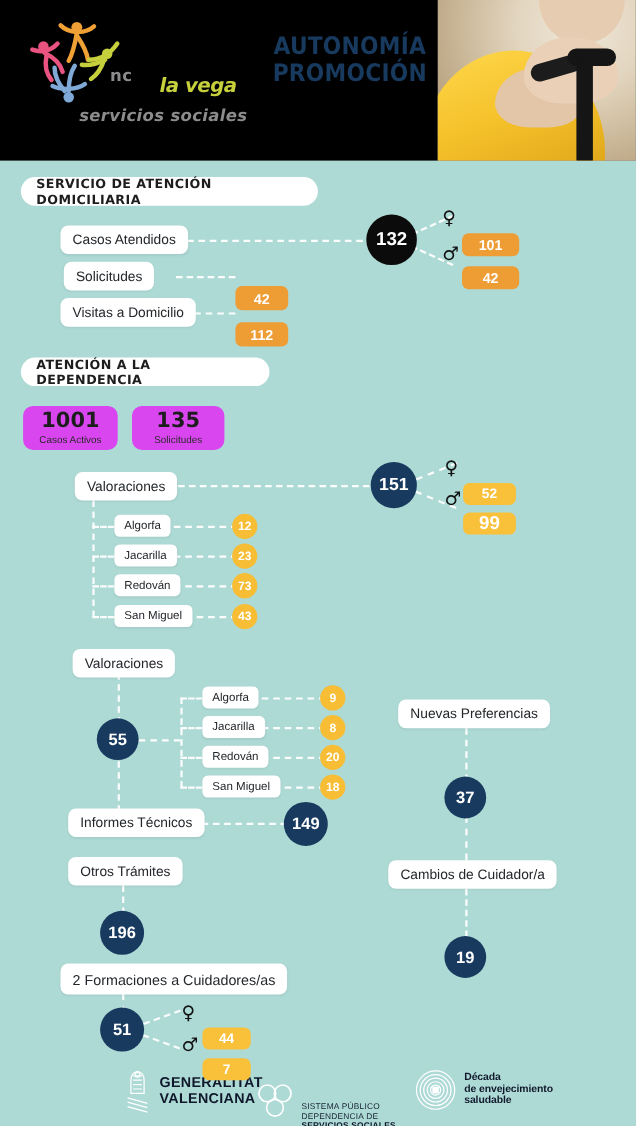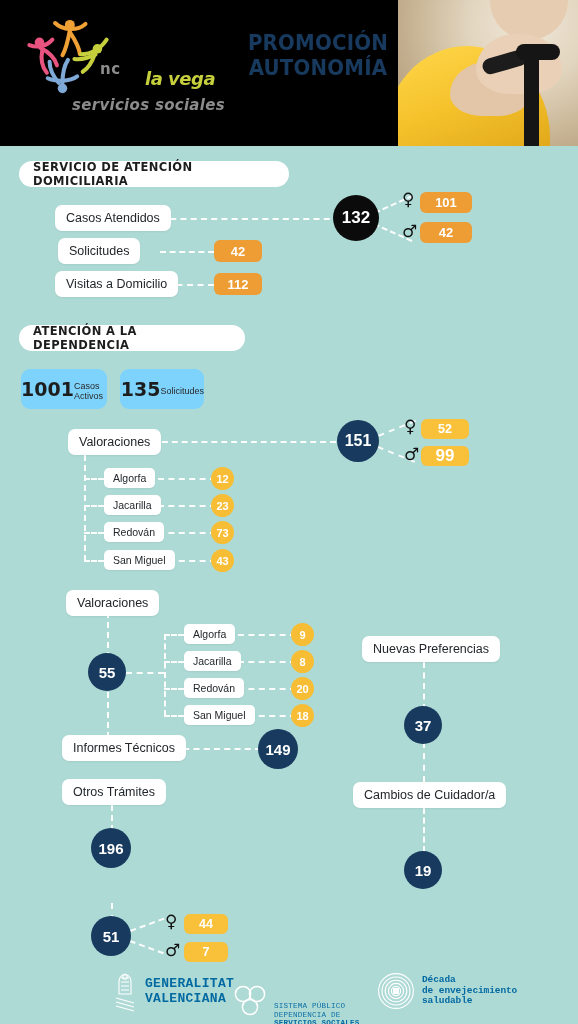--- a/index.html
+++ b/index.html
@@ -50,43 +50,43 @@
 
   
   .circ{position:absolute;border-radius:50%;display:flex;align-items:center;justify-content:center;
     color:#fff;font-weight:700;z-index:4;}
   .circ.navy{background:#173a5e;}
   .circ.black{background:#0b0b0b;}
   .circ.orange{background:#f7bd34;}
 
   
   .badge{position:absolute;border-radius:6px;display:flex;align-items:center;justify-content:center;
-    color:#fff;font-weight:700;z-index:4;}
+    color:#fff;font-weight:700;z-index:4;margin-top:20px;}
   .badge.deep{background:#ee9c34;}
   .badge.light{background:#f9c03a;}
 
   
-  .stat{position:absolute;background:#7dd3fc;border-radius:9px;display:flex;
-    align-items:center;justify-content:flex-end;}
+  .stat{position:absolute;background:#d946ef;border-radius:9px;display:flex;flex-direction:column;
+    align-items:center;justify-content:center;}
   .stat .num{font-size:19px;font-weight:700;color:#1d1d1d;line-height:1;font-family:"DejaVu Sans",sans-serif;}
   .stat .lbl{font-size:9px;color:#2a2a2a;margin-top:3px;}
 
   
   .dash-h{position:absolute;height:0;border-top:2px dashed #ffffff;z-index:1;opacity:.95;}
   .dash-v{position:absolute;width:0;border-left:2px dashed #ffffff;z-index:1;opacity:.95;}
   .diag{position:absolute;height:0;border-top:2px dashed #ffffff;transform-origin:0 0;z-index:1;opacity:.95;}
 
   
   .gly{position:absolute;color:#111;font-size:17px;font-weight:700;z-index:4;line-height:1;
     font-family:"DejaVu Sans",sans-serif;}
 
   
   .footer{position:absolute;left:0;bottom:0;width:578px;height:66px;}
   .flogo{position:absolute;display:flex;align-items:center;gap:7px;}
-  .flogo .ftxt{color:#0369a1;font-weight:700;line-height:1.12;font-family:Liberation Mono, monospace;}
+  .flogo .ftxt{color:#0f172a;font-weight:700;line-height:1.12;font-family:Liberation Sans, sans-serif;}
   .gv-txt{font-size:13px;letter-spacing:.3px;}
   .sp-txt{font-size:7.6px;letter-spacing:.2px;margin-top:28px;}
   .sp-txt .b{font-weight:700;}
   .sp-txt .t{font-weight:400;opacity:.95;}
   .dec-txt{font-size:9.5px;letter-spacing:-.1px;}
 </style>
 </head>
 <body>
 
 <div class="page">
@@ -125,22 +125,22 @@
             <path d="M40 77 C 34 70, 30 62, 30 54"></path>
           </g>
         </g>
       </svg>
       <div class="logo-nc">nc</div>
       <div class="logo-lavega">la vega</div>
       <div class="logo-ss">servicios sociales</div>
     </div>
 
     <div class="promo-title">
+      <div>AUTONOMÍA</div>
       <div>PROMOCIÓN</div>
-      <div>AUTONOMÍA</div>
     </div>
 
     <div class="hero">
       <div class="sky"></div>
       <div class="head"></div>
       <div class="shoulder"></div>
       <div class="hand2"></div>
       <div class="hand1"></div>
       <div class="watch"></div>
       <div class="canetop"></div>
@@ -239,20 +239,21 @@
 
   <div class="dash-h" style="left:173px;top:748px;width:88px;"></div>
   <div class="pill" style="left:62px;top:735px;">Informes Técnicos</div>
   <div class="circ navy" style="left:258px;top:729px;width:40px;height:40px;font-size:15px;">149</div>
 
   <div class="dash-v" style="left:111px;top:805px;height:26px;"></div>
   <div class="pill" style="left:62px;top:779px;">Otros Trámites</div>
   <div class="circ navy" style="left:91px;top:828px;width:40px;height:40px;font-size:15px;">196</div>
 
   <div class="dash-v" style="left:111px;top:903px;height:18px;"></div>
+  <div class="pill big" style="left:55px;top:876px;">2 Formaciones a Cuidadores/as</div>
   <div class="circ navy" style="left:91px;top:916px;width:40px;height:40px;font-size:15px;">51</div>
 
   <div class="diag" style="left:130px;top:930px;width:36px;transform:rotate(-20deg);"></div>
   <div class="diag" style="left:130px;top:940px;width:36px;transform:rotate(20deg);"></div>
 
   <div class="gly" style="left:165px;top:913px;">♀</div>
   <div class="badge light" style="left:184px;top:914px;width:44px;height:20px;font-size:12.5px;">44</div>
   <div class="gly" style="left:165px;top:942px;">♂</div>
   <div class="badge light" style="left:184px;top:942px;width:44px;height:20px;font-size:12.5px;">7</div>
 

